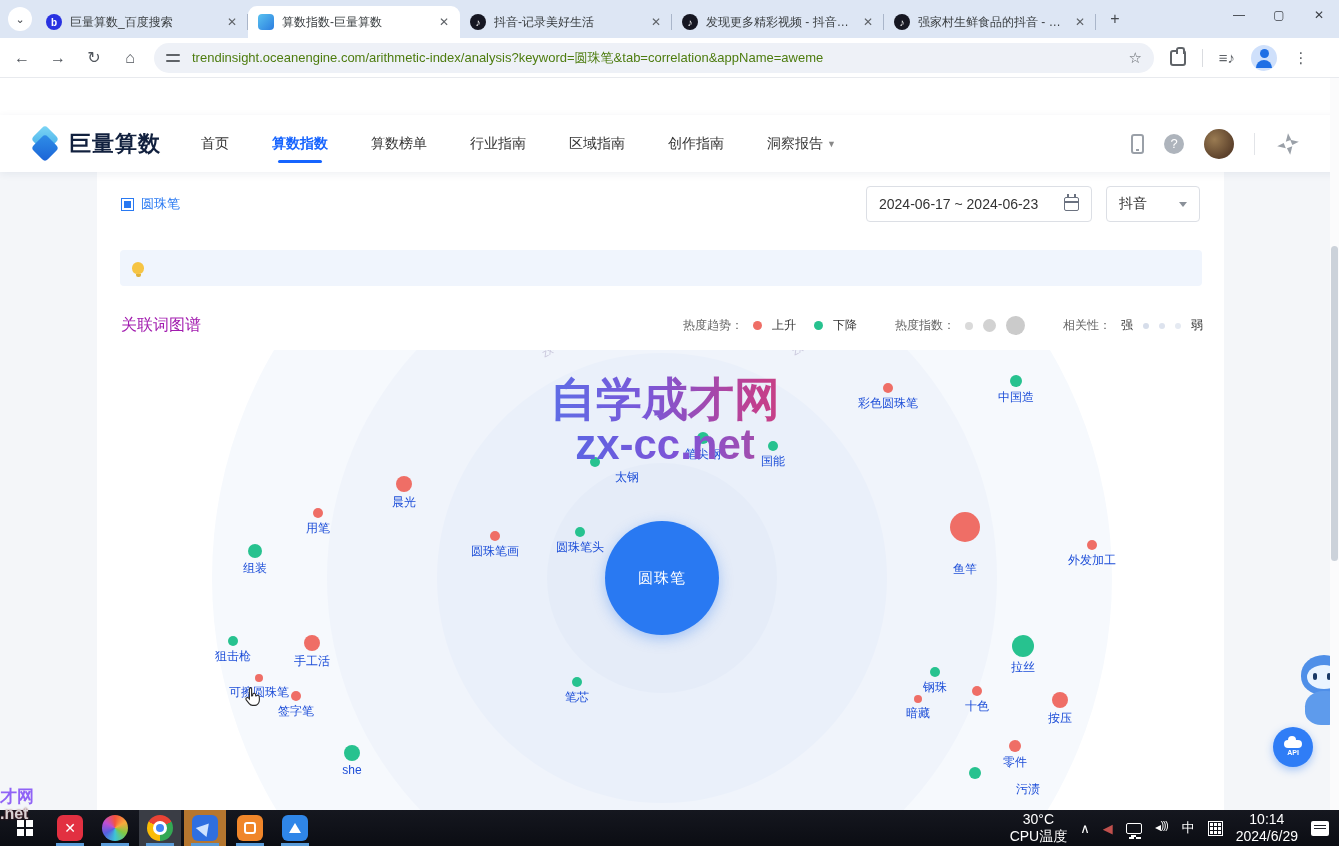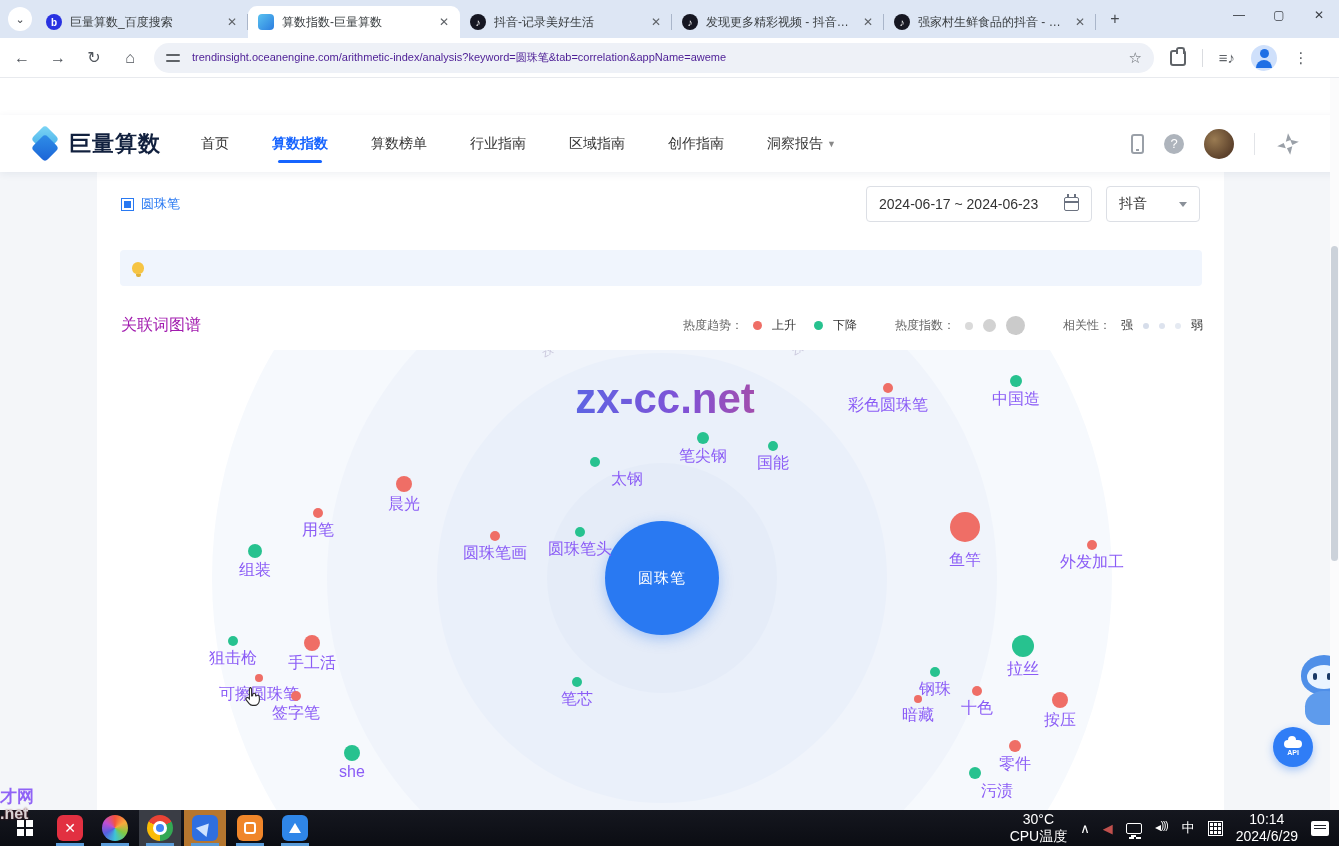--- a/index.html
+++ b/index.html
@@ -22,21 +22,21 @@
   .newtab-btn { width:26px; height:26px; margin:0 0 6px 6px; font-size:16px; color:#45494e; display:flex; align-items:center; justify-content:center; border-radius:50%; }
   .win-controls { margin-left:auto; display:flex; align-self:flex-start; }
   .win-controls span { width:40px; height:30px; display:flex; align-items:center; justify-content:center; font-size:12px; color:#3b3f45; }
 
   .urlbar { position:absolute; left:0; top:38px; width:100%; height:40px; background:#fff; display:flex; align-items:center; border-bottom:1px solid #e8eaee; }
   .nav-ico { width:28px; height:28px; display:flex; align-items:center; justify-content:center; font-size:16px; color:#51565d; margin-left:8px; border-radius:50%; }
   .url-pill { flex:0 0 1000px; height:30px; background:#eef1f7; border-radius:15px; margin-left:10px; display:flex; align-items:center; padding:0 12px; }
   .tune-ico { width:16px; height:14px; margin-right:10px; position:relative; }
   .tune-ico::before,.tune-ico::after { content:""; position:absolute; left:0; width:14px; height:2px; background:#5f6368; border-radius:2px; }
   .tune-ico::before { top:3px; } .tune-ico::after { top:9px; }
-  .url-text { font-size:11px; color:#4c1d95; white-space:nowrap; overflow:hidden; }
+  .url-text { font-size:13px; color:#4d7c0f; white-space:nowrap; overflow:hidden; }
   .url-star { margin-left:auto; font-size:15px; color:#5f6368; }
   .bar-ico { width:28px; height:28px; display:flex; align-items:center; justify-content:center; margin-left:10px; color:#5f6368; font-size:15px; }
   .puzzle { width:16px; height:16px; border:2px solid #5f6368; border-radius:3px; position:relative; }
   .puzzle::before { content:""; position:absolute; top:-5px; left:4px; width:5px; height:5px; border:2px solid #5f6368; border-bottom:none; border-radius:3px 3px 0 0; background:#fff; }
   .profile-chip { width:26px; height:26px; border-radius:50%; background:#cfe0fb; display:flex; align-items:center; justify-content:center; position:relative; margin-left:10px; }
   .profile-chip::before { content:""; width:9px; height:9px; border-radius:50%; background:#1f6fe5; position:absolute; top:4px; }
   .profile-chip::after { content:""; width:16px; height:8px; border-radius:8px 8px 0 0; background:#1f6fe5; position:absolute; bottom:3px; }
   .v-div { width:1px; height:18px; background:#dadce0; margin-left:10px; }
 
   
@@ -84,21 +84,21 @@
   .lg-label { color:#666; }
   .lg-gap { width:18px; }
   .dot { border-radius:50%; display:inline-block; }
 
   
   .chart { position:absolute; left:0; top:350px; width:1339px; height:460px; overflow:hidden; z-index:2; }
   .ring { position:absolute; border-radius:50%; }
   .bubble { position:absolute; border-radius:50%; }
   .bubble.up { background:#ef6e66; }
   .bubble.down { background:#27c28f; }
-  .bubble-label { position:absolute; transform:translateX(-50%); font-size:16px; color:#8b5cf6; white-space:nowrap; }
+  .bubble-label { position:absolute; transform:translateX(-50%); font-size:12px; color:#1d4ed8; white-space:nowrap; }
   .center-bubble { position:absolute; left:605px; top:171px; width:114px; height:114px; border-radius:50%; background:#2979f2; display:flex; align-items:center; justify-content:center; color:#fff; font-size:15px; letter-spacing:1px; box-shadow:0 4px 14px rgba(41,121,242,.35); }
   .wm-main { position:absolute; left:480px; top:26px; width:370px; text-align:center; line-height:1.0; z-index:5; pointer-events:none; }
   .wm-main .w1 { font-size:46px; font-weight:bold; background:linear-gradient(90deg,#4a7df0 0%,#7a57d8 45%,#c23f8e 75%,#d5486e 100%); -webkit-background-clip:text; background-clip:text; color:transparent; }
   .wm-main .w2 { font-size:42px; font-weight:bold; margin-top:2px; background:linear-gradient(90deg,#3f74ee 0%,#8052d6 55%,#cf4878 100%); -webkit-background-clip:text; background-clip:text; color:transparent; }
   .wm-tile { position:absolute; font-size:11px; color:#a79fc0; opacity:.5; pointer-events:none; }
   .hand-cursor { position:absolute; left:243px; top:336px; z-index:6; }
 
   .mascot { position:absolute; right:-8px; top:655px; width:52px; height:72px; z-index:6; }
   .mascot .head { position:absolute; right:0; top:0; width:46px; height:40px; background:#4f8fe8; border-radius:50% 50% 46% 46%; }
   .mascot .face { position:absolute; right:6px; top:10px; width:34px; height:24px; background:#eaf4ff; border-radius:50%; }
@@ -331,21 +331,21 @@
       <div class="bubble-label" style="left: 627px; top: 119px;">太钢</div>
       <div class="bubble down" style="height: 12px; width: 12px; left: 697px; top: 82px;"></div>
       <div class="bubble-label" style="left: 703px; top: 96px;">笔尖钢</div>
       <div class="bubble down" style="height: 10px; width: 10px; left: 768px; top: 91px;"></div>
       <div class="bubble-label" style="left: 773px; top: 103px;">国能</div>
       <div class="bubble up" style="height: 10px; width: 10px; left: 883px; top: 33px;"></div>
       <div class="bubble-label" style="left: 888px; top: 45px;">彩色圆珠笔</div>
       <div class="bubble down" style="height: 12px; width: 12px; left: 1010px; top: 25px;"></div>
       <div class="bubble-label" style="left: 1016px; top: 39px;">中国造</div>
       <div class="bubble up" style="height: 30px; width: 30px; left: 950px; top: 162px;"></div>
-      <div class="bubble-label" style="left: 965px; top: 200px;">鱼竿</div>
+      <div class="bubble-label" style="left: 965px; top: 211px;">鱼竿</div>
       <div class="bubble up" style="height: 10px; width: 10px; left: 1087px; top: 190px;"></div>
       <div class="bubble-label" style="left: 1092px; top: 202px;">外发加工</div>
       <div class="bubble down" style="height: 10px; width: 10px; left: 228px; top: 286px;"></div>
       <div class="bubble-label" style="left: 233px; top: 298px;">狙击枪</div>
       <div class="bubble up" style="height: 16px; width: 16px; left: 304px; top: 285px;"></div>
       <div class="bubble-label" style="left: 312px; top: 303px;">手工活</div>
       <div class="bubble up" style="height: 8px; width: 8px; left: 255px; top: 324px;"></div>
       <div class="bubble-label" style="left: 259px; top: 334px;">可擦圆珠笔</div>
       <div class="bubble up" style="height: 10px; width: 10px; left: 291px; top: 341px;"></div>
       <div class="bubble-label" style="left: 296px; top: 353px;">签字笔</div>
@@ -359,22 +359,23 @@
       <div class="bubble-label" style="left: 935px; top: 329px;">钢珠</div>
       <div class="bubble up" style="height: 8px; width: 8px; left: 914px; top: 345px;"></div>
       <div class="bubble-label" style="left: 918px; top: 355px;">暗藏</div>
       <div class="bubble up" style="height: 10px; width: 10px; left: 972px; top: 336px;"></div>
       <div class="bubble-label" style="left: 977px; top: 348px;">十色</div>
       <div class="bubble up" style="height: 16px; width: 16px; left: 1052px; top: 342px;"></div>
       <div class="bubble-label" style="left: 1060px; top: 360px;">按压</div>
       <div class="bubble up" style="height: 12px; width: 12px; left: 1009px; top: 390px;"></div>
       <div class="bubble-label" style="left: 1015px; top: 404px;">零件</div>
       <div class="bubble down" style="height: 12px; width: 12px; left: 969px; top: 417px;"></div>
-      <div class="bubble-label" style="left: 997px; top: 431px;">污渍</div>
+      <div class="bubble-label" style="left: 1028px; top: 431px;">污渍</div>
       <div class="wm-main">
+      <div class="w1">自学成才网</div>
       <div class="w2">zx-cc.net</div>
     </div>
       <svg class="hand-cursor" width="20" height="22" viewBox="0 0 20 22">
       <path d="M7 1.6c.9 0 1.6.7 1.6 1.6v6.6l1-.1.3-1.7c.2-1 2.5-.9 2.6.2l.2 1.6 1-.1c.4-.7 2.2-.5 2.4.5.5 2.6.5 4.6-.3 6.4-.7 1.6-1.7 2.8-3.7 2.8H9.4c-1.4 0-2.4-.7-3.2-1.7l-2.8-3.6c-.9-1.2-.4-2.4.8-2.6.6-.1 1.2.2 1.6.7l.6.7V3.2c0-.9.7-1.6 1.6-1.6z" fill="#fff" stroke="#2b2b2b" stroke-width="1.1"></path>
     </svg>
     </div>
 
   <div class="mascot">
     <div class="head"></div>
       <div class="face"></div>

